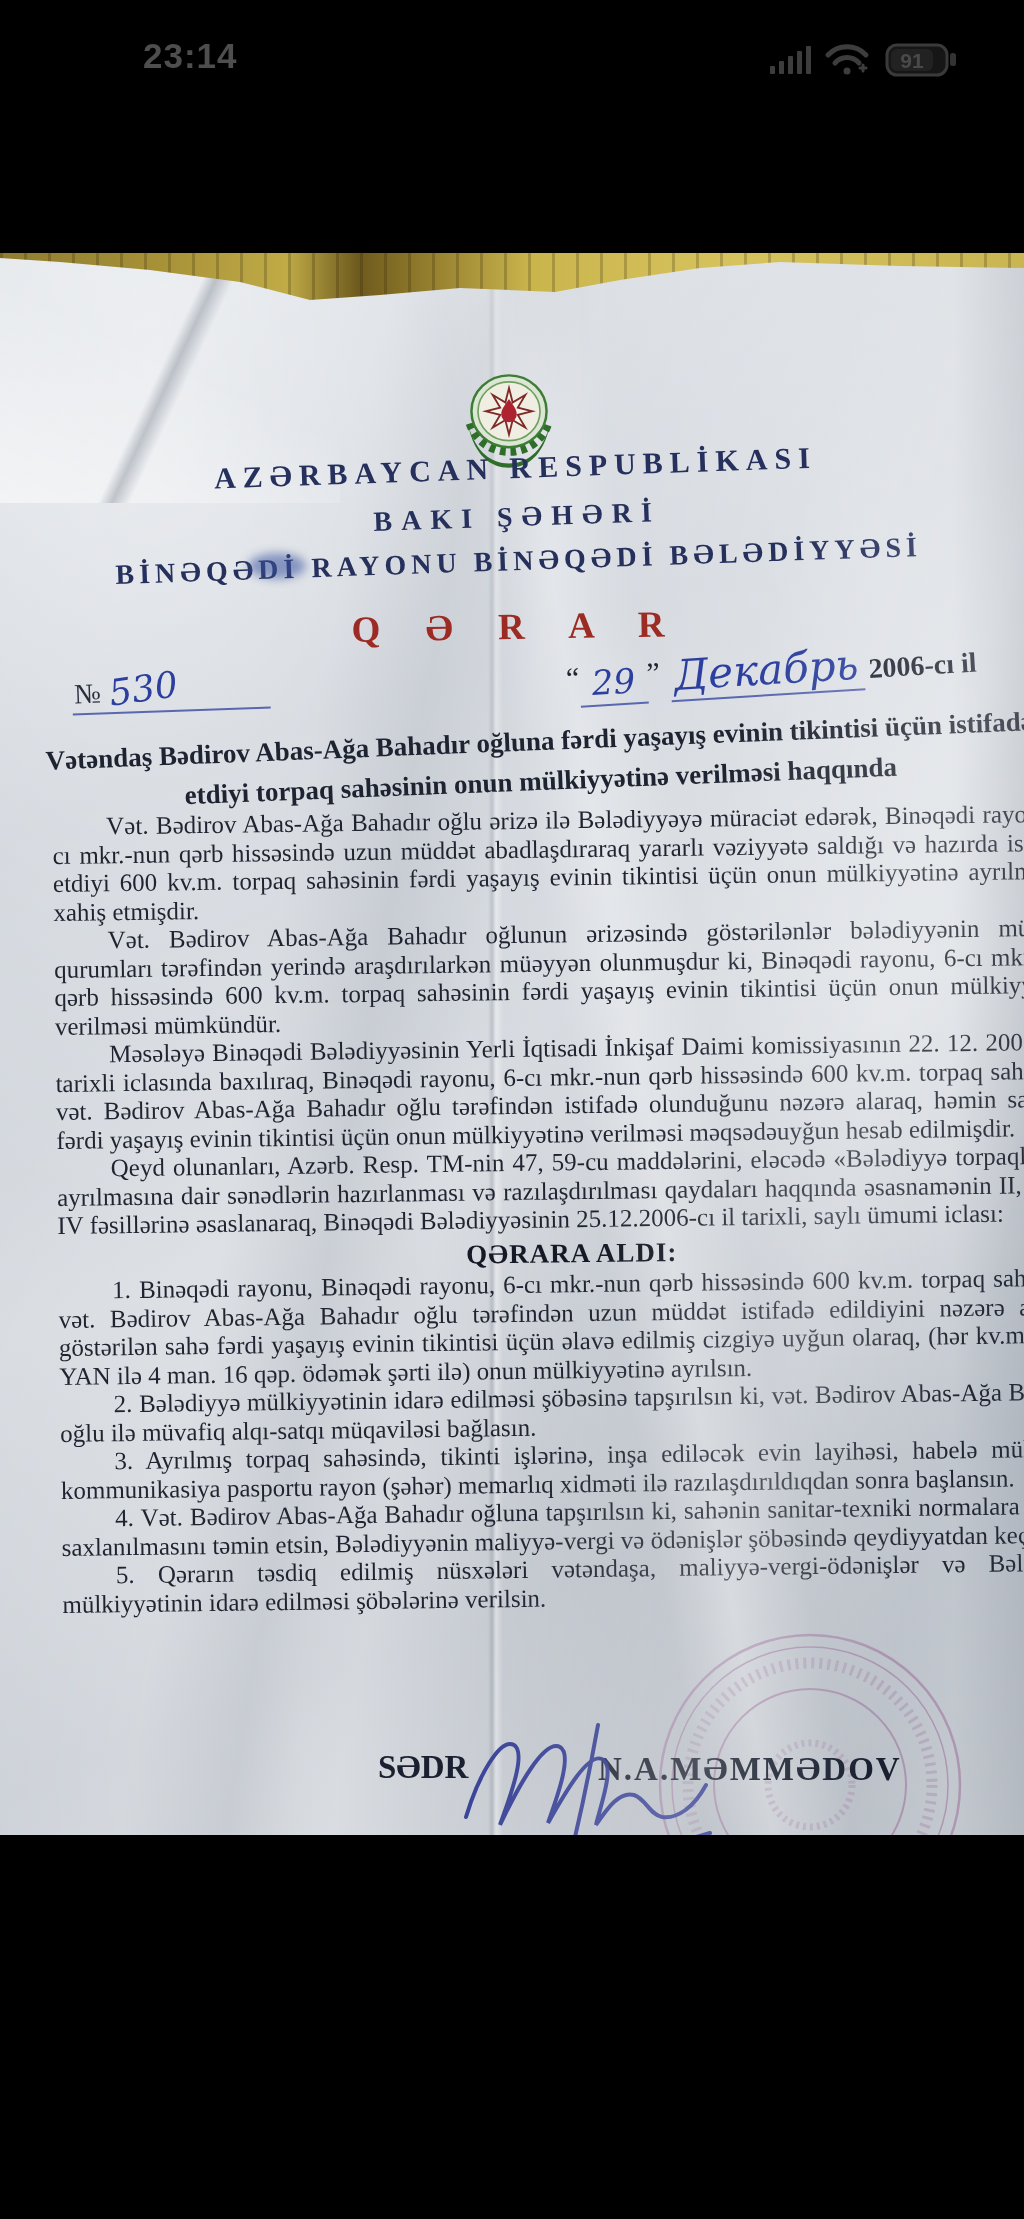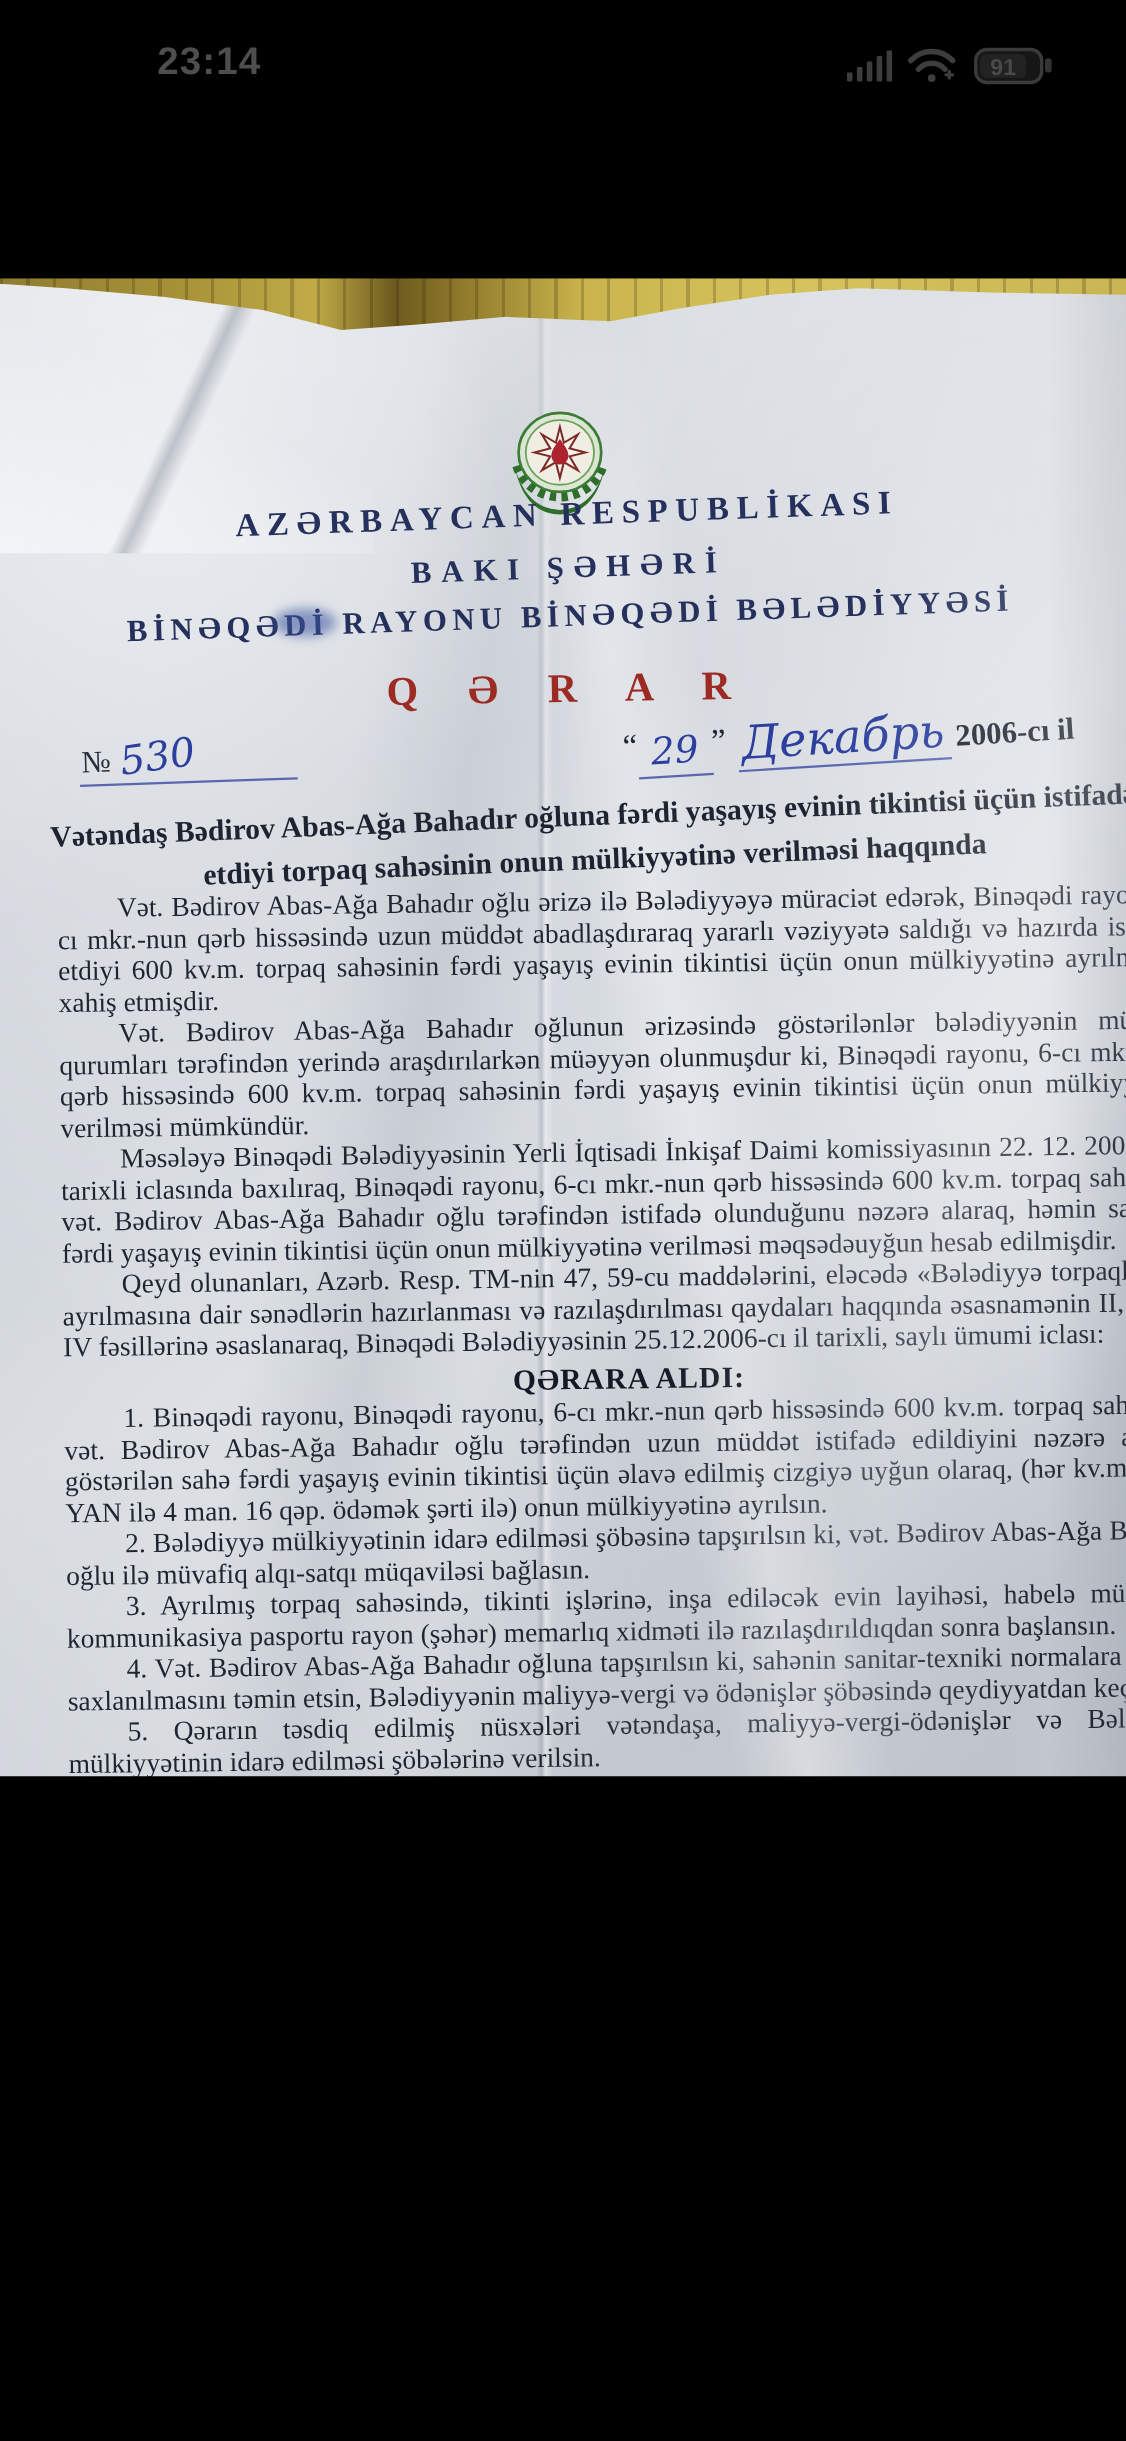--- a/index.html
+++ b/index.html
@@ -1,16 +1,16 @@
 <!DOCTYPE html>
 <html><head>
 <meta charset="utf-8">
 <style>
   html,body{margin:0;padding:0;background:#000;}
-  .screen{position:relative;width:1024px;height:1615px;background:#000;overflow:hidden;
+  .screen{position:relative;width:1024px;height:1835px;background:#000;overflow:hidden;
           font-family:"Liberation Serif","DejaVu Serif",serif;}
   
   .statusbar{position:absolute;left:0;top:0;width:1024px;height:110px;}
   .time{position:absolute;left:143px;top:36px;font-family:"Liberation Sans",sans-serif;
         font-size:35px;color:#4e4e4e;letter-spacing:1px;font-weight:bold;}
   .sb-icons{position:absolute;left:760px;top:38px;}
   
   .photo{position:absolute;left:0;top:253px;width:1024px;height:1709px;overflow:hidden;background:#050505;}
   .band-top{position:absolute;left:0;top:0;width:100%;height:78px;
       background:

